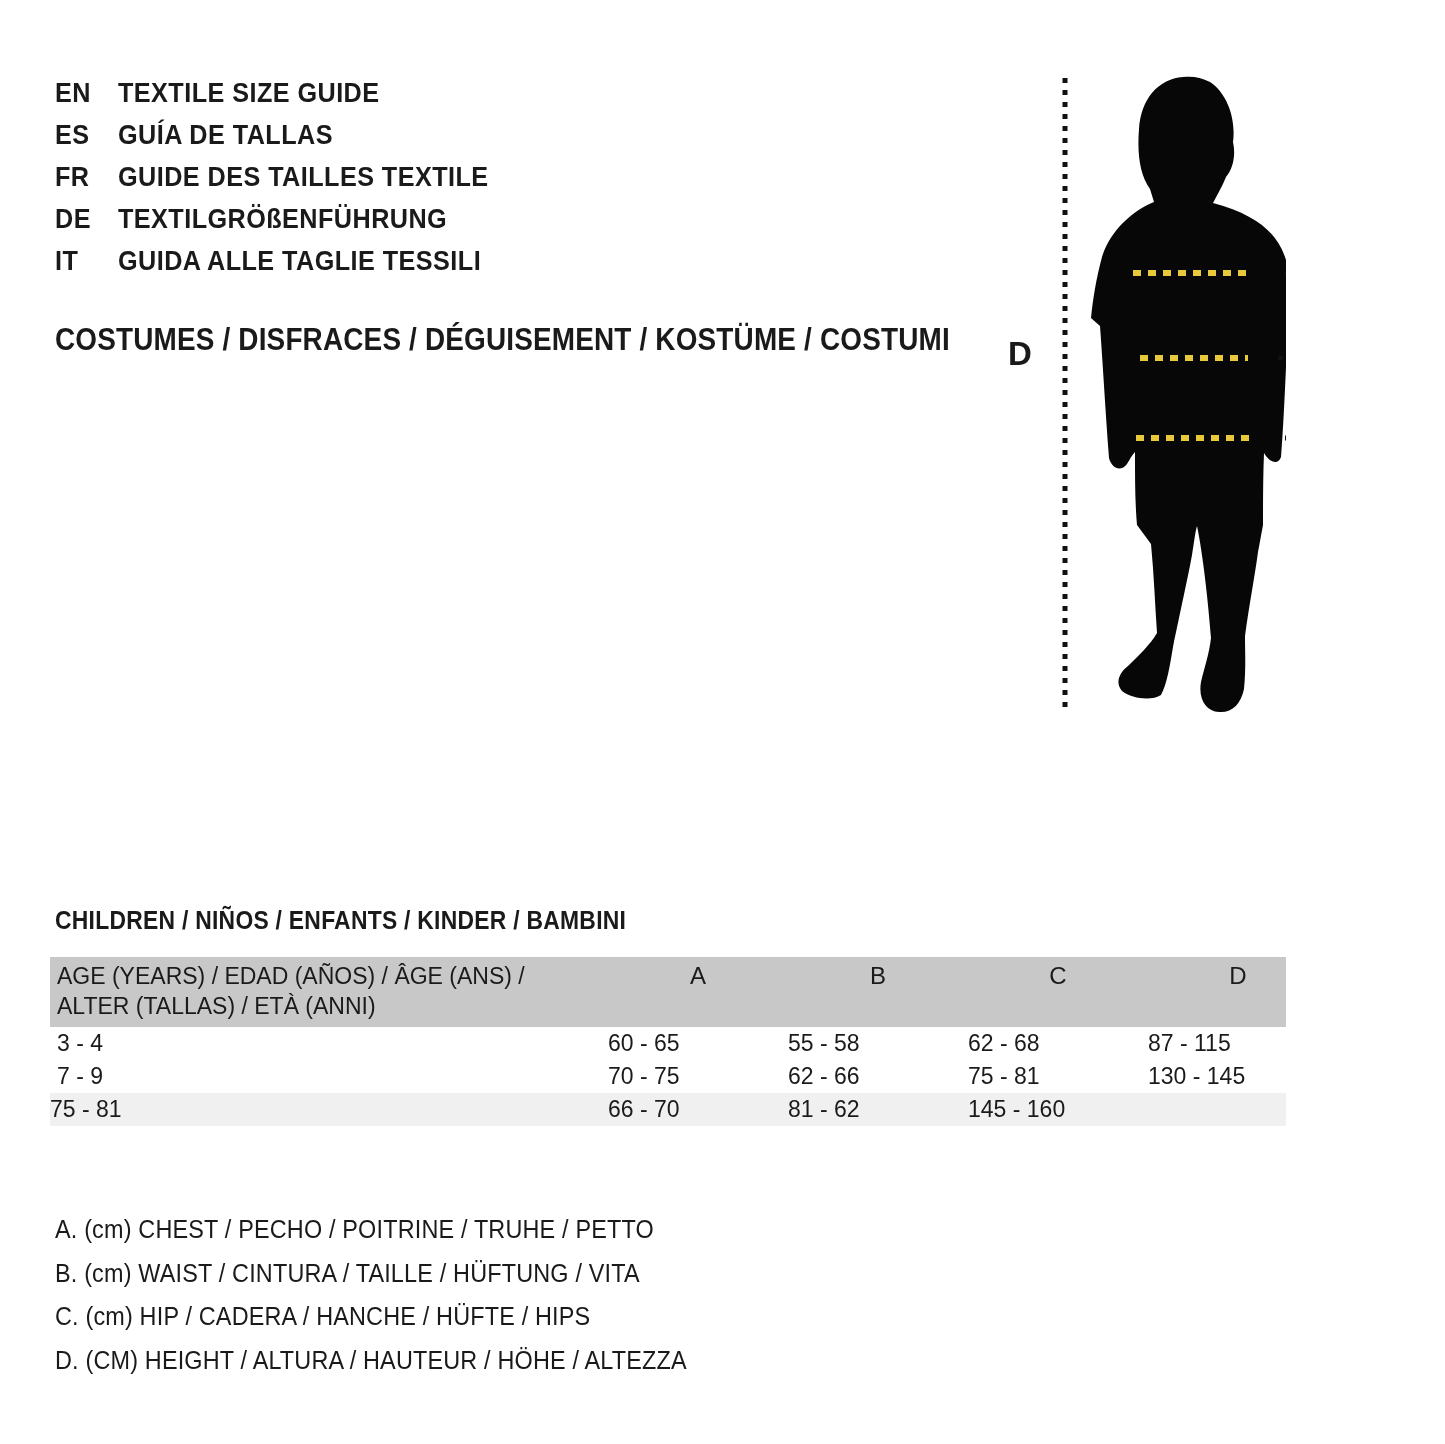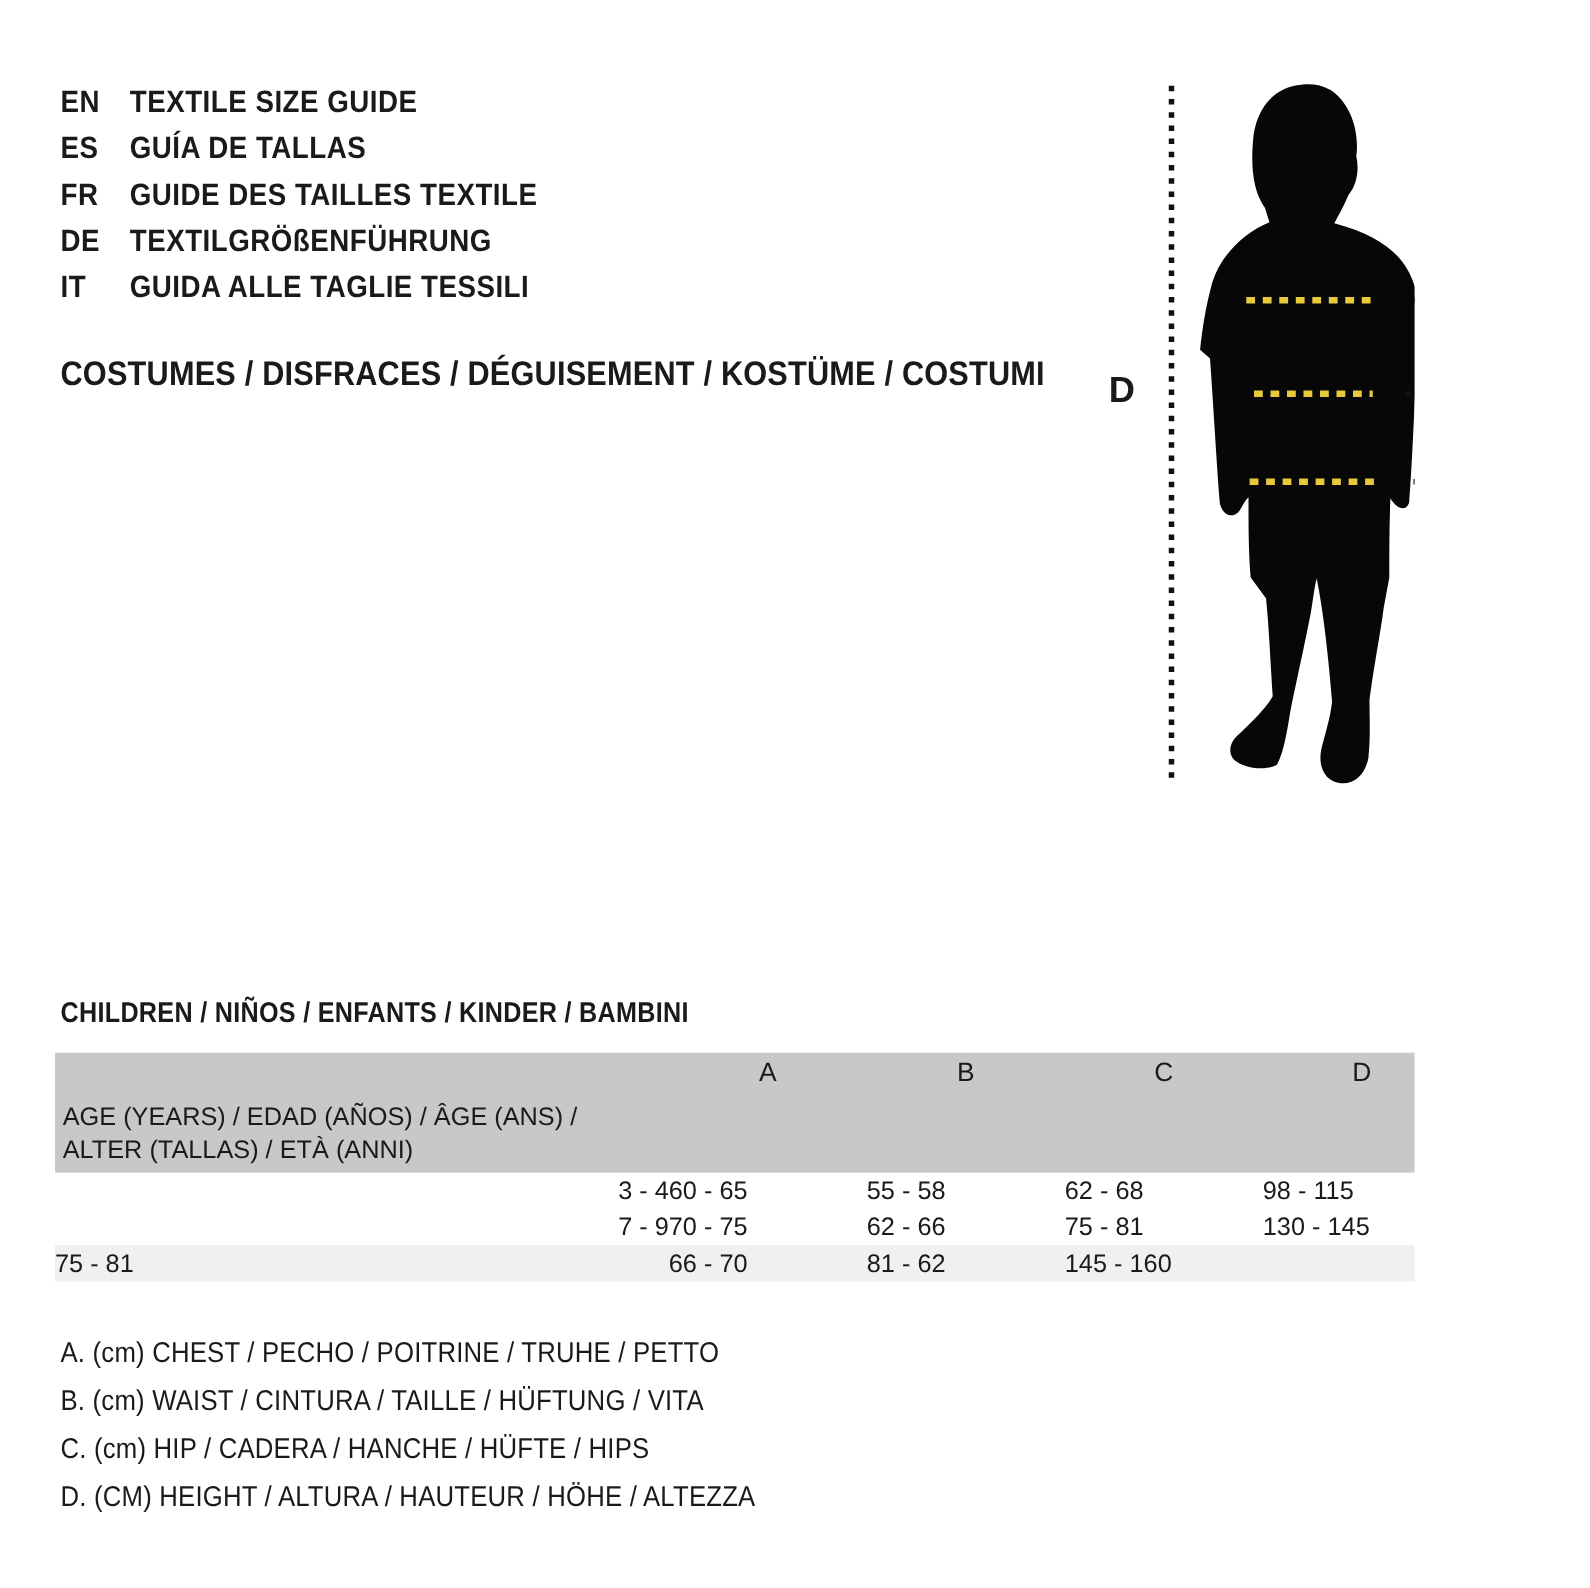--- a/index.html
+++ b/index.html
@@ -32,28 +32,28 @@
   .label-b{left:1344px;top:341px;}
   .label-c{left:1344px;top:420px;}
 
   
   .section-title{position:absolute;left:55px;top:905px;font-size:26px;font-weight:bold;white-space:nowrap;letter-spacing:0.3px;}
   .size-table{position:absolute;left:50px;top:957px;width:1333px;font-size:23px;}
   .t-header{
     display:grid;grid-template-columns:558px 180px 180px 180px 180px auto;
     background:#c8c8c8;min-height:68px;align-items:start;
   }
-  .t-header .age-head{padding:4px 0 6px 7px;line-height:30px;margin-top:39px;}
+  .t-header .age-head{padding:4px 0 6px 7px;line-height:30px;}
   .t-header .col-letter{text-align:center;padding-top:4px;line-height:30px;font-size:24px;}
   .t-row{
     display:grid;grid-template-columns:558px 180px 180px 180px 180px auto;
     height:33px;line-height:33px;
   }
   .t-row.alt{background:#f0f0f0;}
-  .t-row .age-cell{padding-left:7px;text-align:right;}
+  .t-row .age-cell{padding-left:7px;text-align:left;}
   .t-row .val-cell{text-align:left;}
 
   
   .legend{position:absolute;left:55px;top:1208px;font-size:26px;line-height:43.5px;}
   .legend-item{white-space:nowrap;letter-spacing:0.2px;}
 </style>
 </head>
 <body>
 
 <div class="canvas">
@@ -152,21 +152,21 @@
       <div class="col-letter">C</div>
       <div class="col-letter">D</div>
       <div></div>
     </div>
 
     <div class="t-row">
       <div class="age-cell">3 - 4</div>
       <div class="val-cell">60 - 65</div>
       <div class="val-cell">55 - 58</div>
       <div class="val-cell">62 - 68</div>
-      <div class="val-cell">98 - 115</div>
+      <div class="val-cell">87 - 115</div>
       <div></div>
     </div>
     <div class="t-row">
       <div class="age-cell">7 - 9</div>
       <div class="val-cell">70 - 75</div>
       <div class="val-cell">62 - 66</div>
       <div class="val-cell">75 - 81</div>
       <div class="val-cell">130 - 145</div>
       <div></div>
     </div>

